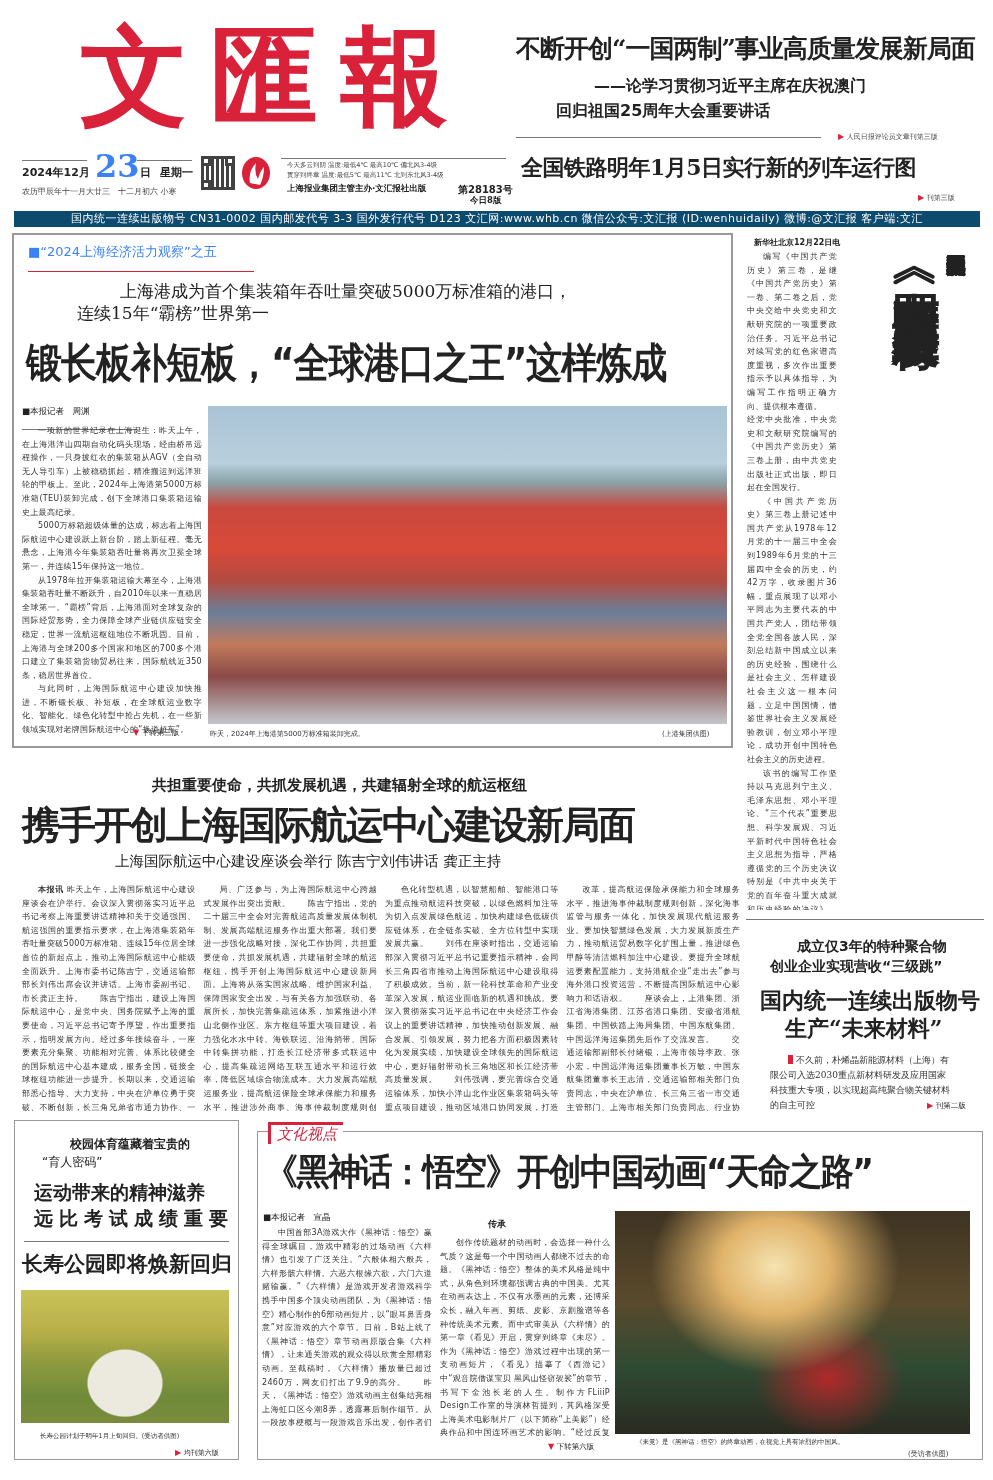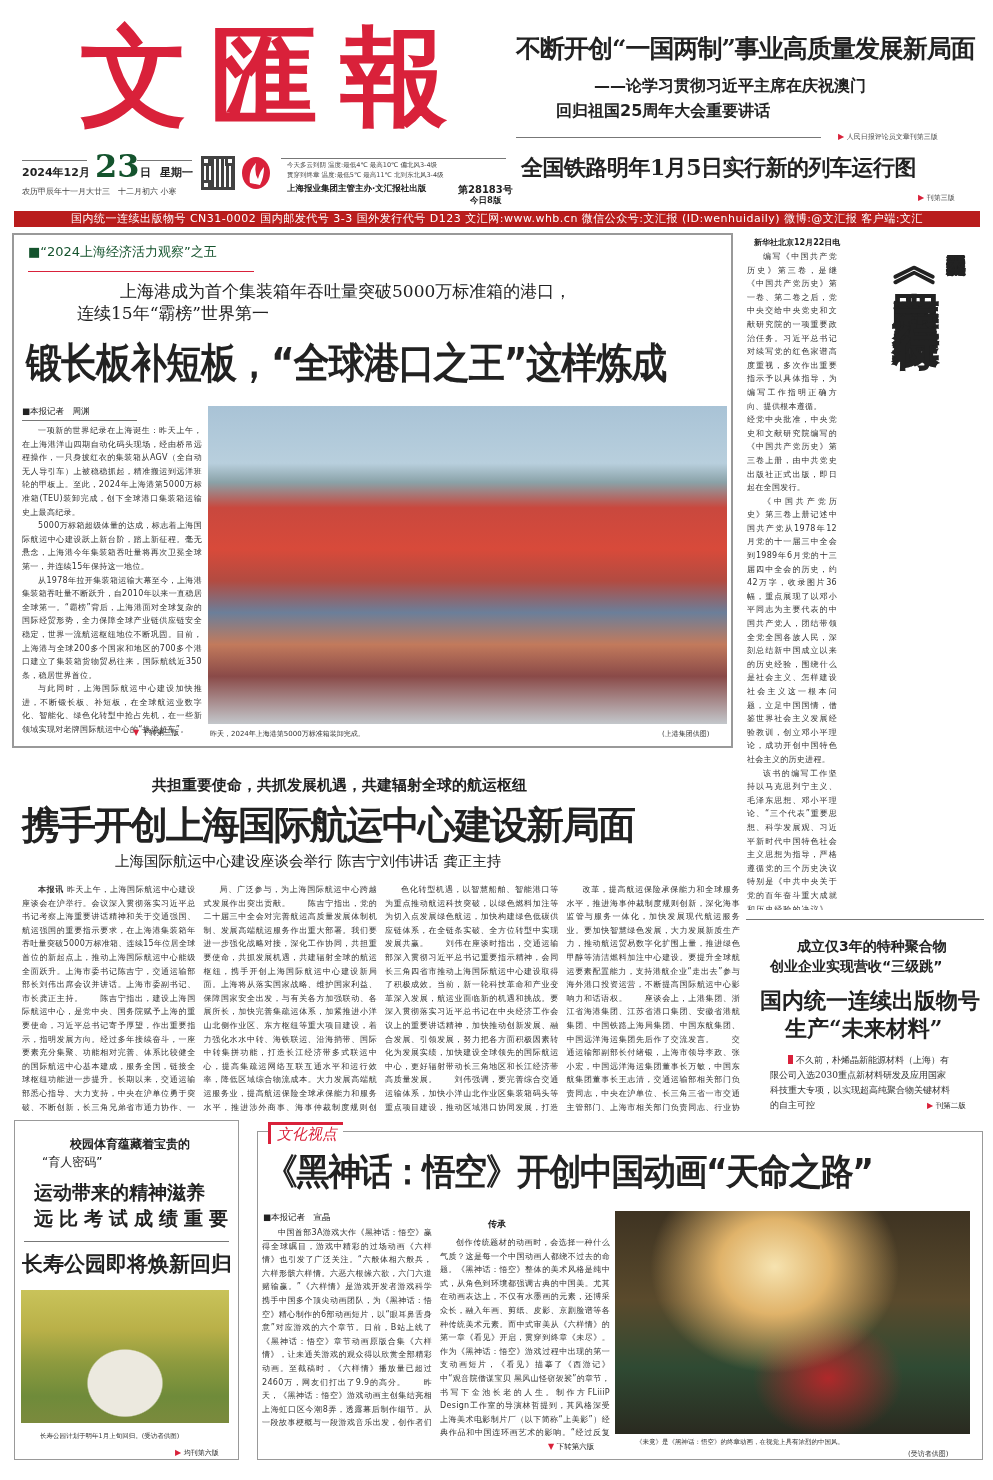--- a/index.html
+++ b/index.html
@@ -1,22 +1,22 @@
 <!DOCTYPE html>
 <html><head>
 <meta charset="utf-8">
 <style>
 *{box-sizing:border-box;margin:0;padding:0}
 body{width:993px;height:1480px;background:#fff;font-family:"DejaVu Sans",sans-serif;color:#222;position:relative;overflow:hidden}
 .abs{position:absolute}
 .serif{font-family:"DejaVu Serif",serif}
-.red{color:#14532d}
+.red{color:#3b82f6}
 .masthead{left:80px;top:22px;font-family:"DejaVu Serif",serif;font-size:108px;font-weight:bold;color:#d9213a;letter-spacing:22px;line-height:1}
 .hline{background:#777;height:1px}
-.redbar{left:14px;top:211px;width:966px;height:16px;background:#b91c1c;color:#fff;font-size:11px;line-height:16px;text-align:center;letter-spacing:.5px;white-space:nowrap}
+.redbar{left:14px;top:211px;width:966px;height:16px;background:#0c4a6e;color:#fff;font-size:11px;line-height:16px;text-align:center;letter-spacing:.5px;white-space:nowrap}
 .body{font-size:8px;line-height:13.6px;color:#333;text-align:justify;text-indent:2em;letter-spacing:.3px}
 .box{border:2px solid #999}
 .tri{color:#d9213a;font-size:8px}
 .vhead{writing-mode:vertical-rl;font-weight:bold;line-height:1}
 .photo-port{background:linear-gradient(180deg,#a9c3d6 0%,#b8cfdd 18%,#8aa2a8 24%,#c9483e 32%,#d84a3a 45%,#b24b41 55%,#6b7f9a 65%,#c27a5c 75%,#8a4a48 85%,#c3c7cb 100%)}
 .photo-park{background:radial-gradient(ellipse at 50% 70%,#ece9df 0%,#ece9df 25%,transparent 26%),linear-gradient(180deg,#c9c35a 0%,#b9b048 30%,#8d9a3e 55%,#6f8b3a 80%,#7b8a3d 100%)}
 .photo-wukong{background:radial-gradient(ellipse at 45% 25%,#f6e3b0 0%,#e0b36a 20%,transparent 45%),radial-gradient(ellipse at 60% 75%,#b0282a 0%,transparent 25%),linear-gradient(180deg,#3e3322 0%,#5a4a2c 40%,#2f4a33 70%,#2a2a20 100%)}
 </style>
 </head>
 <body>
@@ -59,21 +59,21 @@
 <div class="abs serif" style="left:521px;top:153px;font-size:22px;font-weight:bold;letter-spacing:-.5px;white-space:nowrap">全国铁路明年1月5日实行新的列车运行图</div>
 <div class="abs" style="left:918px;top:193px;font-size:7px;color:#444"><span class="tri">▶ </span><span>刊第三版</span></div>
 
 <div class="abs redbar">国内统一连续出版物号 CN31-0002  国内邮发代号 3-3  国外发行代号 D123  文汇网:www.whb.cn  微信公众号:文汇报 (ID:wenhuidaily) 微博:@文汇报  客户端:文汇</div>
 
 <div class="abs box" style="left:12px;top:233px;width:721px;height:515px"></div>
 <div class="abs red" style="left:28px;top:243px;font-size:13px;white-space:nowrap;border-bottom:1.5px solid #d9213a;padding-bottom:10px;width:226px">■“2024上海经济活力观察”之五</div>
 <div class="abs serif" style="left:120px;top:280px;font-size:17px;white-space:nowrap">上海港成为首个集装箱年吞吐量突破5000万标准箱的港口，</div>
 <div class="abs serif" style="left:77px;top:302px;font-size:17px;white-space:nowrap">连续15年“霸榜”世界第一</div>
 <div class="abs" style="left:26px;top:336px;font-size:36px;font-weight:bold;white-space:nowrap;letter-spacing:-1px;transform:scaleY(1.15);transform-origin:top left">锻长板补短板，“全球港口之王”这样炼成</div>
-<div class="abs" style="left:22px;top:406px;width:115px;font-size:8.5px;border-bottom:1px solid #777;padding-bottom:2px">■本报记者　周渊</div>
+<div class="abs" style="left:22px;top:406px;width:115px;font-size:8.5px;border-bottom:1px solid #777;padding-bottom:11px">■本报记者　周渊</div>
 <div class="abs" style="left:22px;top:424px;width:180px">
   <p class="body">一项新的世界纪录在上海诞生：昨天上午，在上海港洋山四期自动化码头现场，经由桥吊远程操作，一只身披红衣的集装箱从AGV（全自动无人导引车）上被稳稳抓起，精准搬运到远洋班轮的甲板上。至此，2024年上海港第5000万标准箱(TEU)装卸完成，创下全球港口集装箱运输史上最高纪录。</p>
   <p class="body">5000万标箱超级体量的达成，标志着上海国际航运中心建设跃上新台阶，踏上新征程。毫无悬念，上海港今年集装箱吞吐量将再次卫冕全球第一，并连续15年保持这一地位。</p>
   <p class="body">从1978年拉开集装箱运输大幕至今，上海港集装箱吞吐量不断跃升，自2010年以来一直稳居全球第一。“霸榜”背后，上海港面对全球复杂的国际经贸形势，全力保障全球产业链供应链安全稳定，世界一流航运枢纽地位不断巩固。目前，上海港与全球200多个国家和地区的700多个港口建立了集装箱货物贸易往来，国际航线近350条，稳居世界首位。</p>
   <p class="body">与此同时，上海国际航运中心建设加快推进，不断锻长板、补短板，在全球航运业数字化、智能化、绿色化转型中抢占先机，在一些新领域实现对老牌国际航运中心的“换道超车”。</p>
 </div>
 <div class="abs" style="left:133px;top:728px;font-size:7.5px"><span class="tri">▼ </span><span>下转第三版</span></div>
 <div class="abs photo-port" style="left:208px;top:406px;width:519px;height:318px"></div>
 <div class="abs" style="left:210px;top:729px;font-size:7px;color:#333">昨天，2024年上海港第5000万标准箱装卸完成。</div>
 <div class="abs" style="left:662px;top:729px;font-size:7px;color:#333">(上港集团供图)</div>

